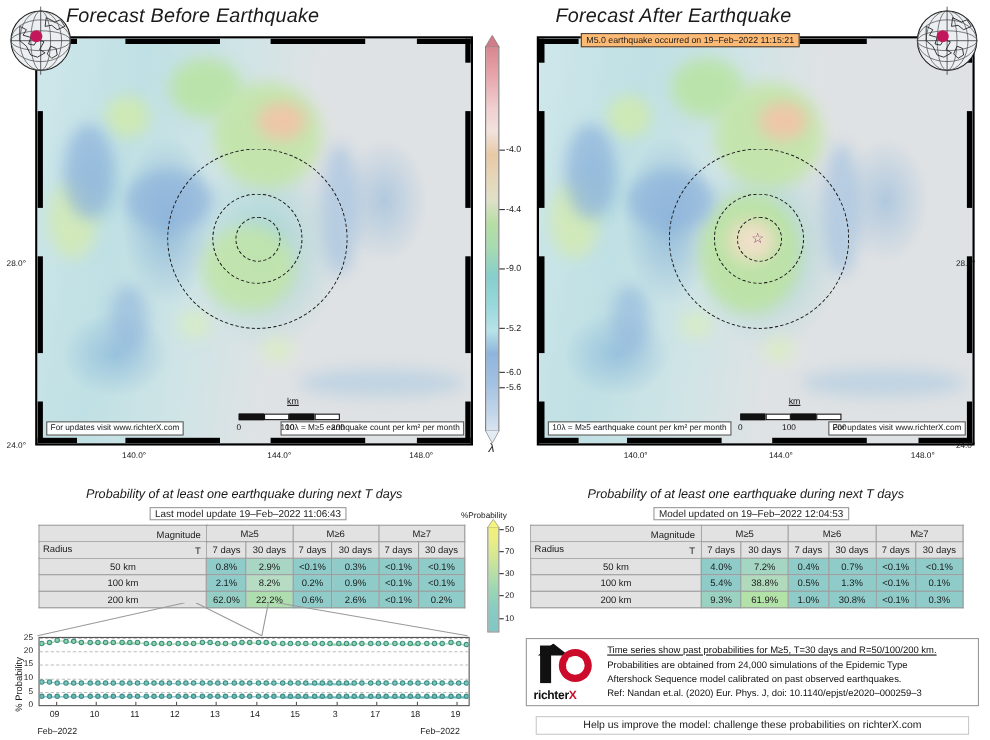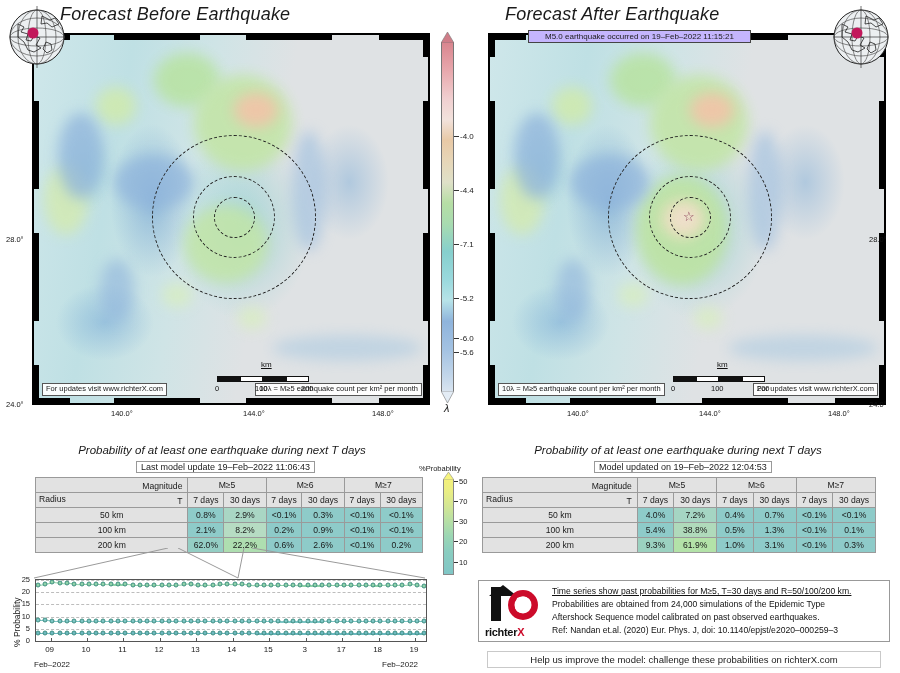--- a/index.html
+++ b/index.html
@@ -28,22 +28,22 @@
   .tick-bar { position:absolute; background:#000; }
   .axis-lab {
     position:absolute; font-size:7.5px; color:#111; white-space:nowrap;
   }
   .map-note {
     position:absolute; background:rgba(255,255,255,0.92);
     border:1px solid #555; font-size:7.5px; padding:1px 3px;
     white-space:nowrap; line-height:1.15;
   }
   .eq-annot {
-    position:absolute; background:#c4b5fd; border:1px solid #444;
-    font-size:8px; padding:1px 16px; white-space:nowrap; z-index:6;
+    position:absolute; background:#fdba74; border:1px solid #444;
+    font-size:8px; padding:1px 4px; white-space:nowrap; z-index:6;
   }
   .dcircle {
     position:absolute; border:1.2px dashed #222; border-radius:50%;
     z-index:5; background:transparent;
   }
   .star { position:absolute; z-index:7; font-size:13px; line-height:1;
           color:#7d2b38; text-shadow:0 0 1px #fff; }
   .scalebar { position:absolute; z-index:5; }
   .scalebar .seg { position:absolute; height:6px; border:1px solid #111; }
   .scalebar .lbl { position:absolute; font-size:7.5px; color:#111; }
@@ -298,21 +298,21 @@
     <polygon points="6.5,0 13,11 0,11" fill="#cf7d88" stroke="#777" stroke-width="0.6"></polygon>
   </svg>
   <svg style="position:absolute; left:0; bottom:-11px; width:13px; height:12px;" viewBox="0 0 13 12">
     <polygon points="0,0 13,0 6.5,12" fill="#e3ecf5" stroke="#777" stroke-width="0.6"></polygon>
   </svg>
   <div class="cb-tick" style="top:26.9%"></div>
   <div class="cb-tlab" data-name="lambda-tick-4-0" style="top:26.9%">-4.0</div>
   <div class="cb-tick" style="top:42.3%"></div>
   <div class="cb-tlab" data-name="lambda-tick-4-4" style="top:42.3%">-4.4</div>
   <div class="cb-tick" style="top:57.7%"></div>
-  <div class="cb-tlab" data-name="lambda-tick-4-8" style="top:57.7%">-7.1</div>
+  <div class="cb-tlab" data-name="lambda-tick-4-8" style="top:57.7%">-9.0</div>
   <div class="cb-tick" style="top:73.1%"></div>
   <div class="cb-tlab" data-name="lambda-tick-5-2" style="top:73.1%">-5.2</div>
   <div class="cb-tick" style="top:88.5%"></div>
   <div class="cb-tlab" data-name="lambda-tick-5-6" style="top:88.5%">-5.6</div>
 </div>
 
 <style>
   [data-name="lambda-colorbar"] .cb-tick:nth-of-type(1){}
 </style>
 <div class="cb-tlab" data-name="lambda-tick-6-0" style="position:absolute; left:460px; top:338px; font-size:8px; transform:translateY(-50%);">-6.0</div>
@@ -415,21 +415,21 @@
     <td style="background:#8ecbc9" data-name="cell-m6-7d">0.5%</td>
     <td style="background:#8ecbc9" data-name="cell-m6-30d">1.3%</td>
     <td style="background:#8ecbc9" data-name="cell-m7-7d">&lt;0.1%</td>
     <td style="background:#8ecbc9" data-name="cell-m7-30d">0.1%</td>
   </tr>
   <tr data-name="table-row">
     <td class="rowhdr" colspan="2" data-name="row-radius-200km">200 km</td>
     <td style="background:#9bd1c0" data-name="cell-m5-7d">9.3%</td>
     <td style="background:#b3e2a8" data-name="cell-m5-30d">61.9%</td>
     <td style="background:#8ecbc9" data-name="cell-m6-7d">1.0%</td>
-    <td style="background:#8ecbc9" data-name="cell-m6-30d">3.1%</td>
+    <td style="background:#8ecbc9" data-name="cell-m6-30d">30.8%</td>
     <td style="background:#8ecbc9" data-name="cell-m7-7d">&lt;0.1%</td>
     <td style="background:#8ecbc9" data-name="cell-m7-30d">0.3%</td>
   </tr>
 </tbody>
   </table>
 
 <div class="pcb-title" data-name="probability-colorbar-title" style="left:419px; top:464px;">%Probability</div>
 <div class="pcb" data-name="probability-colorbar" style="left:443px; top:479px; width:11px; height:96px;">
   <div style="position:absolute; left:0; top:0; width:100%; height:100%;
        border:1px solid #888;

